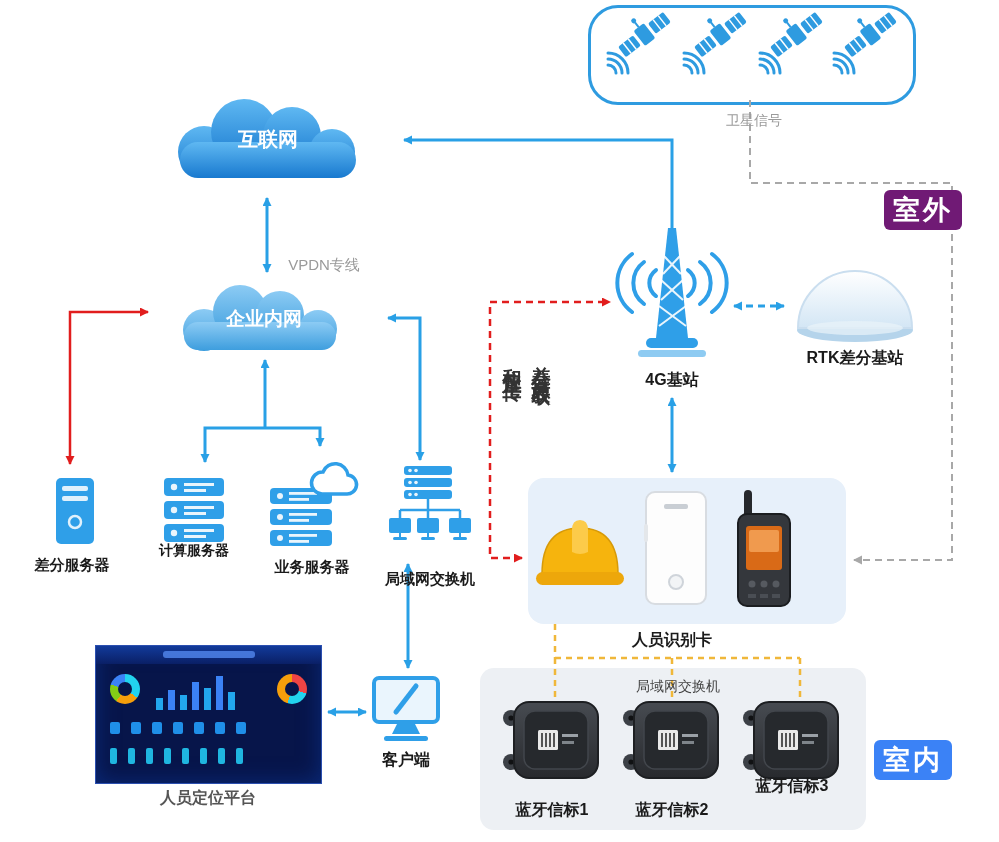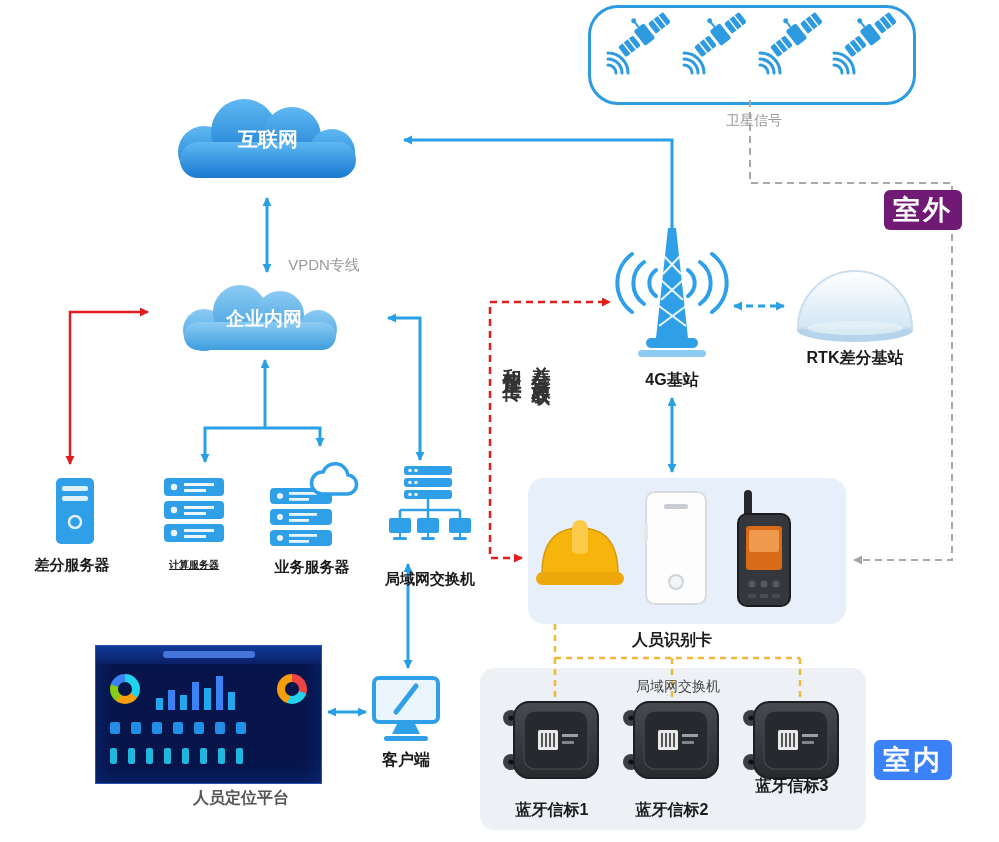--- a/index.html
+++ b/index.html
@@ -216,21 +216,21 @@
         <rect x="22" y="7" width="30" height="3"></rect>
         <rect x="22" y="13" width="22" height="3"></rect>
       <circle cx="12" cy="34" r="3.2"></circle>
         <rect x="22" y="30" width="30" height="3"></rect>
         <rect x="22" y="36" width="22" height="3"></rect>
       <circle cx="12" cy="57" r="3.2"></circle>
         <rect x="22" y="53" width="30" height="3"></rect>
         <rect x="22" y="59" width="22" height="3"></rect>
     </g>
   </svg>
-  <div class="lbl" style="left:194px;top:558px;font-size:10px;text-decoration:underline;">计算服务器</div>
+  <div class="lbl" style="left:194px;top:542px;font-size:14px;">计算服务器</div>
 
   <svg class="icon" style="left:268px;top:458px;z-index:4;" width="88" height="90">
     <g fill="#2f9fe8">
       <rect x="2" y="30" width="62" height="16" rx="4"></rect>
       <rect x="2" y="51" width="62" height="16" rx="4"></rect>
       <rect x="2" y="72" width="62" height="16" rx="4"></rect>
     </g>
     <g fill="#fff" opacity=".9">
       <circle cx="12" cy="38" r="3"></circle>
         <rect x="21" y="34" width="28" height="2.8"></rect>
@@ -372,21 +372,21 @@
       <span></span>
         <span></span>
         <span></span>
         <span></span>
         <span></span>
         <span></span>
         <span></span>
         <span></span>
     </div>
   </div>
-  <div class="lbl" style="left:208px;top:788px;color:#555;margin-left:33px;">人员定位平台</div>
+  <div class="lbl" style="left:208px;top:788px;color:#555;">人员定位平台</div>
 
   <svg class="icon" style="left:372px;top:676px;z-index:4;" width="72" height="72">
     <rect x="2" y="2" width="64" height="44" rx="5" fill="#eaf5fd" stroke="#2f9fe8" stroke-width="4"></rect>
     <line x1="44" y1="10" x2="24" y2="36" stroke="#2f9fe8" stroke-width="5" stroke-linecap="round"></line>
     <path d="M26 46 L42 46 L48 58 L20 58 Z" fill="#2f9fe8"></path>
     <rect x="12" y="60" width="44" height="5" rx="2.5" fill="#2f9fe8"></rect>
   </svg>
   <div class="lbl" style="left:406px;top:750px;">客户端</div>
 
 </div>

